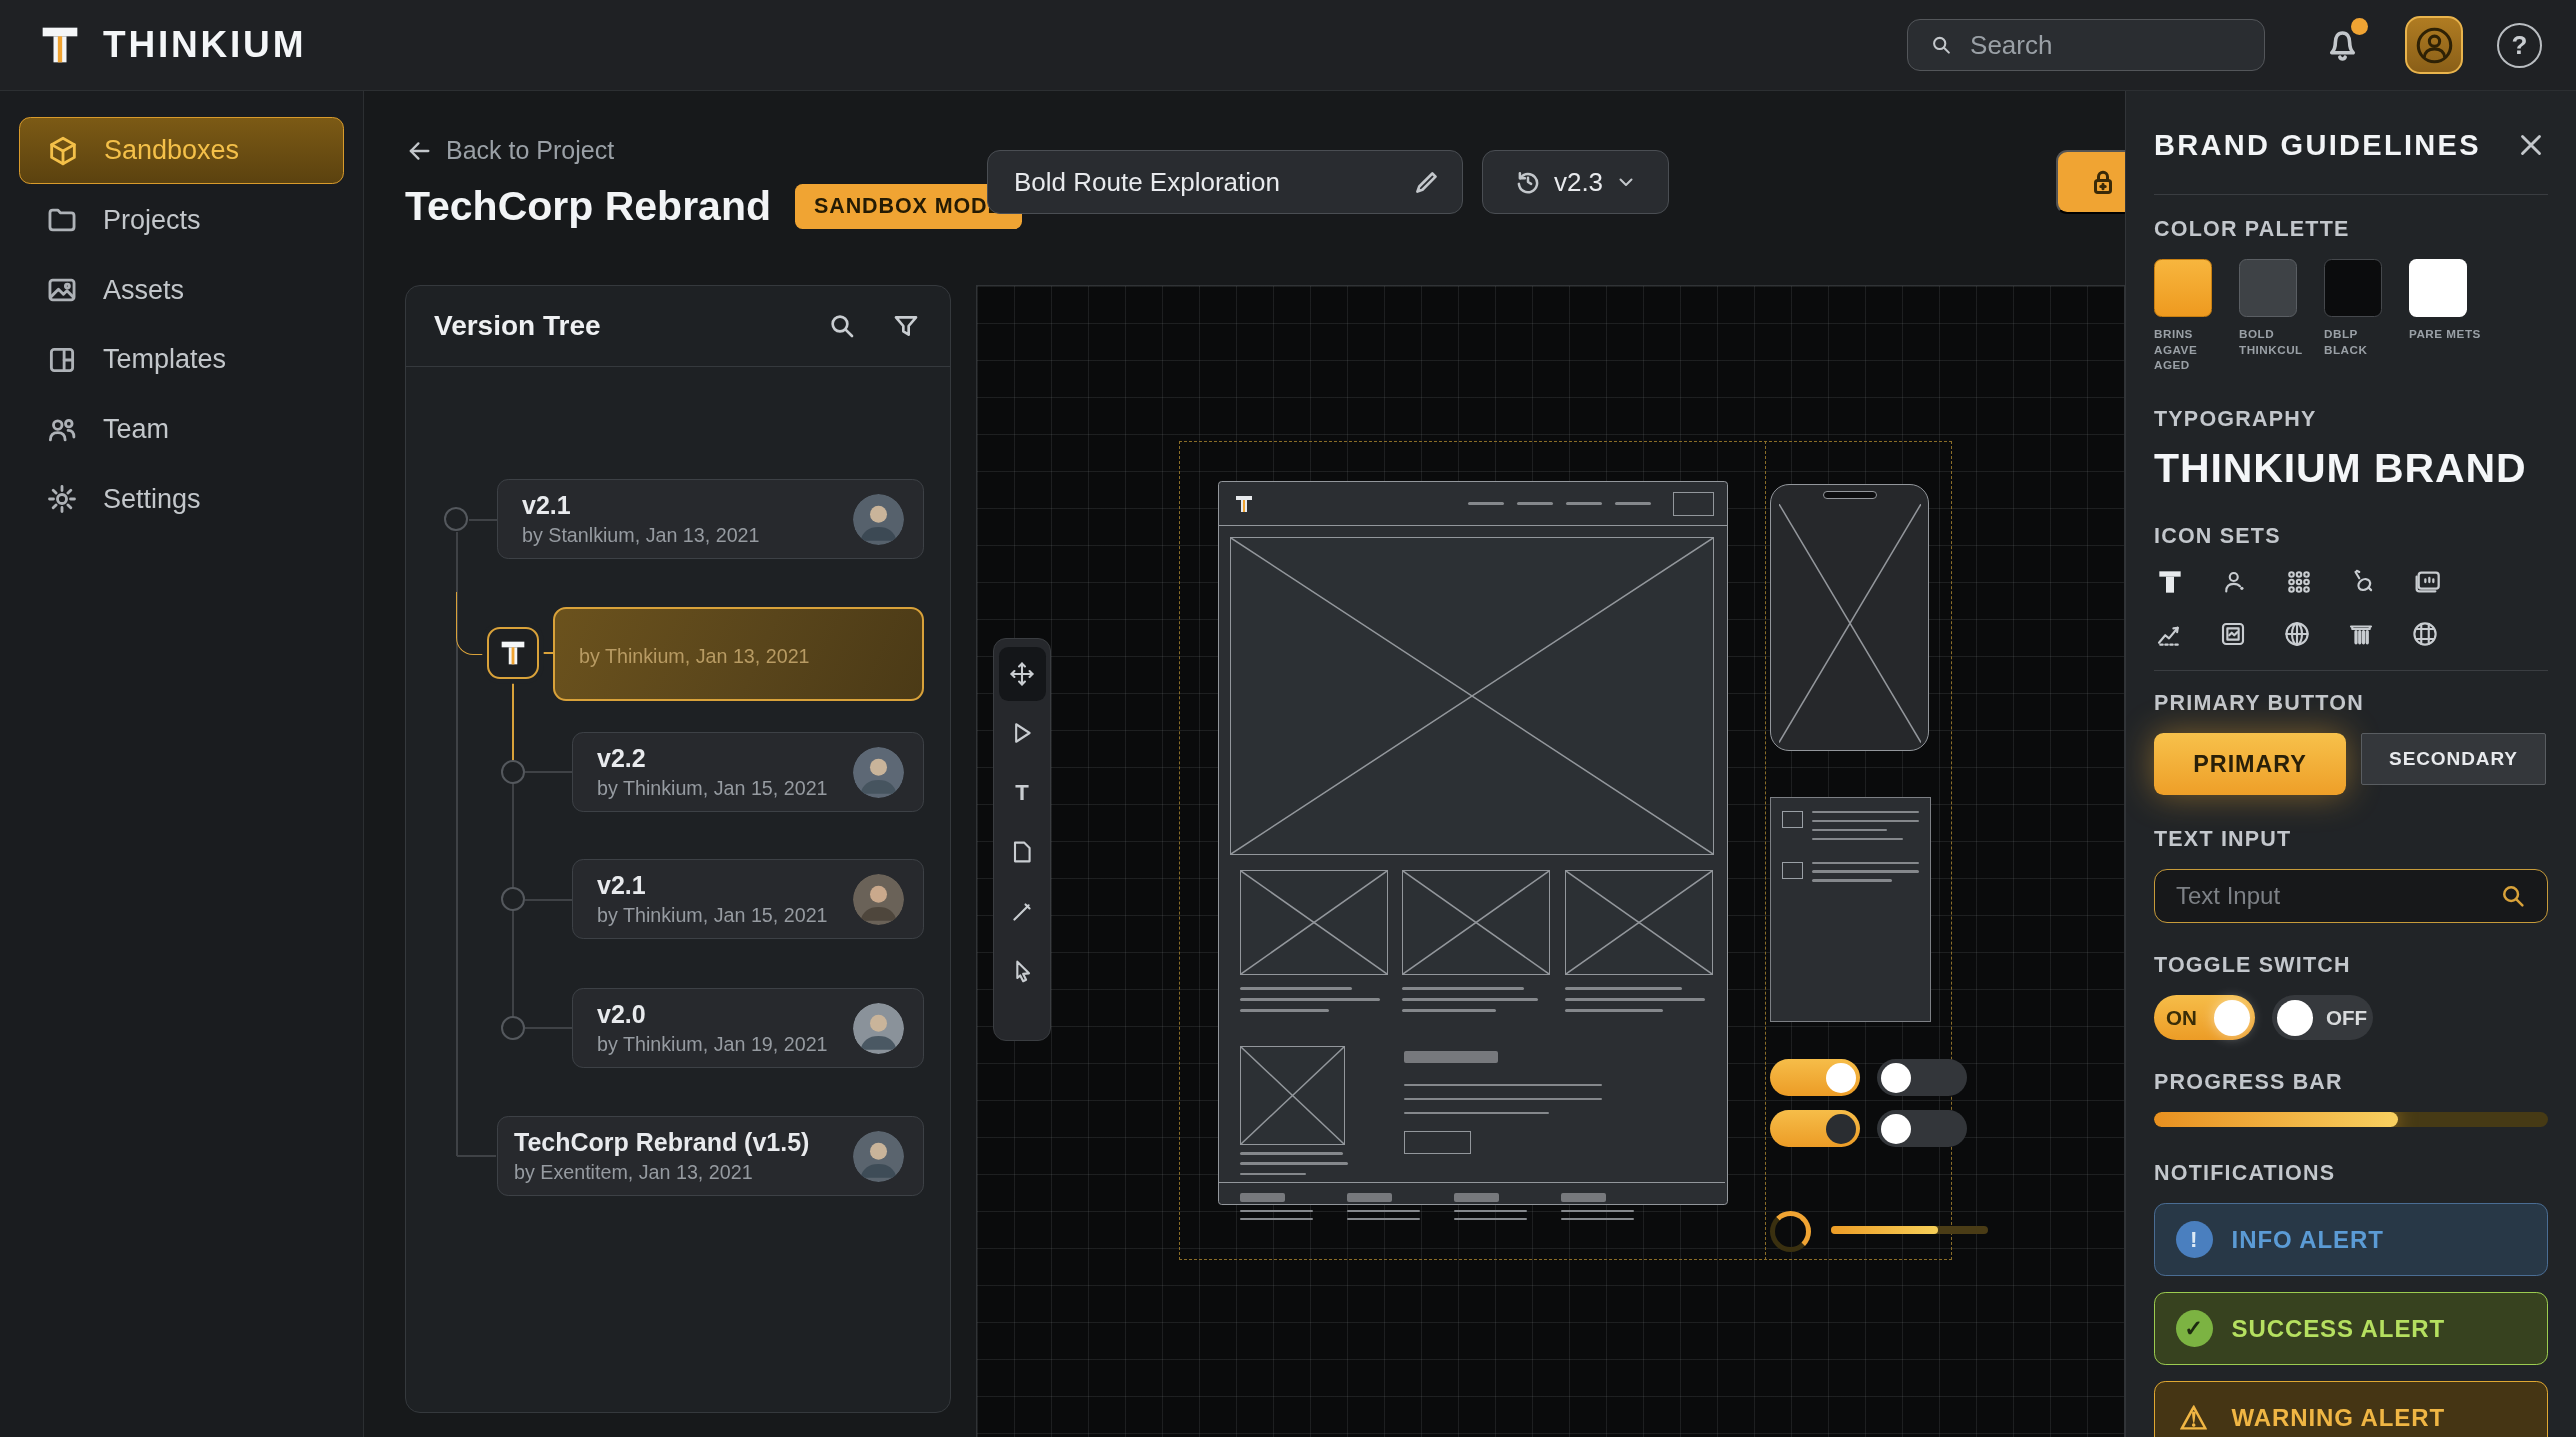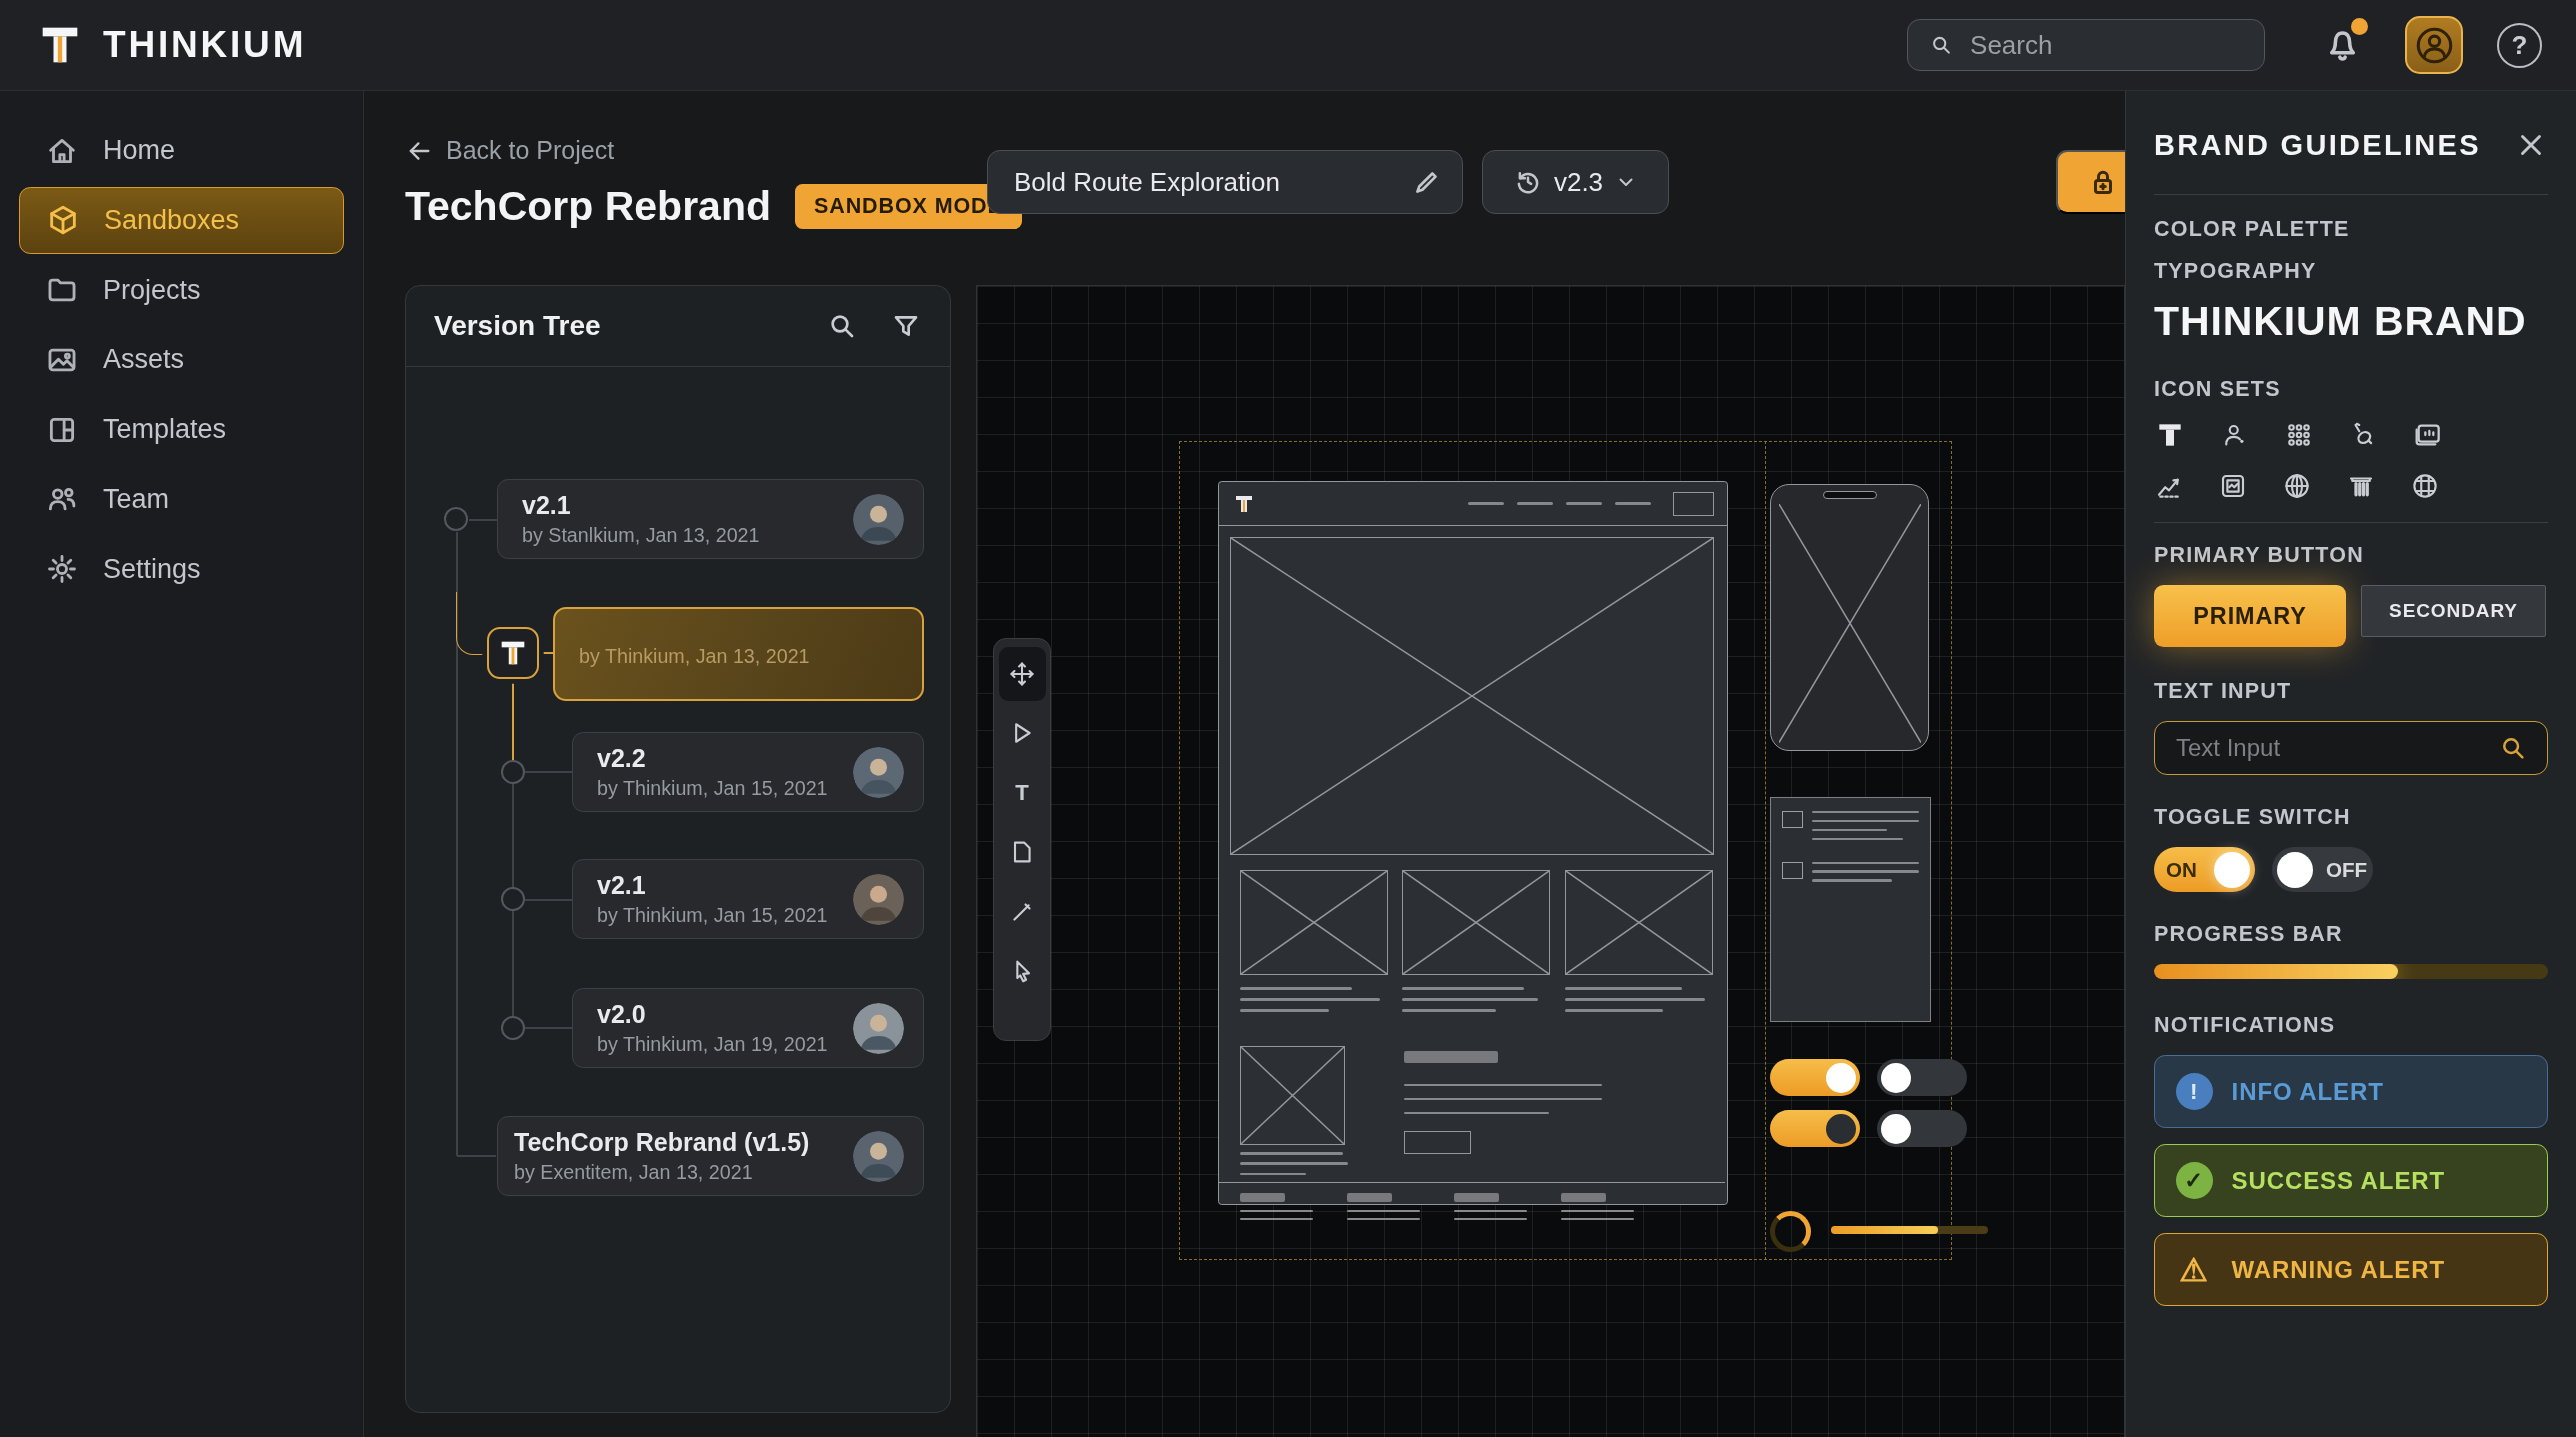--- a/index.html
+++ b/index.html
@@ -183,28 +183,20 @@
         </svg>
     </div>
     <div class="help-btn">
         <span>?</span>
       </div>
   </header>
 
   <div class="shell">
 
     <nav class="sidebar">
-      <div class="side-item">
-        <svg class="ic" width="34" height="34" viewBox="0 0 24 24">
-            <path d="M4 11.5 L12 4.5 L20 11.5"></path>
-            <path d="M6 10 V19.5 H18 V10"></path>
-            <path d="M10.5 19.5 V14.5 H13.5 V19.5"></path>
-          </svg>
-        <span>Home</span>
-      </div>
       <div class="side-item active">
         <svg class="ic" width="34" height="34" viewBox="0 0 24 24">
             <path d="M12 3 L20 7.5 V16.5 L12 21 L4 16.5 V7.5 Z"></path>
             <path d="M4 7.5 L12 12 L20 7.5"></path>
             <path d="M12 12 V21"></path>
           </svg>
         <span>Sandboxes</span>
       </div>
       <div class="side-item">
         <svg class="ic" width="34" height="34" viewBox="0 0 24 24">
@@ -586,20 +578,38 @@
     <aside class="brand">
       <div class="bp-head">
         <span class="bp-title">BRAND GUIDELINES</span>
         <svg class="ic" width="34" height="34" viewBox="0 0 24 24">
             <path d="M6 6 L18 18 M18 6 L6 18"></path>
           </svg>
       </div>
       <div class="bp-divider"></div>
 
       <div class="bp-h">COLOR PALETTE</div>
+      <div class="swatches">
+        <div class="sw-cell">
+          <div class="sw amber"></div>
+          <div class="sw-label">BRINS AGAVE AGED</div>
+        </div>
+        <div class="sw-cell">
+          <div class="sw charcoal"></div>
+          <div class="sw-label">BOLD THINKCUL</div>
+        </div>
+        <div class="sw-cell">
+          <div class="sw black"></div>
+          <div class="sw-label">DBLP BLACK</div>
+        </div>
+        <div class="sw-cell">
+          <div class="sw white"></div>
+          <div class="sw-label">PARE METS</div>
+        </div>
+      </div>
 
       <div class="bp-h">TYPOGRAPHY</div>
       <div class="typo-sample">THINKIUM BRAND</div>
 
       <div class="bp-h">ICON SETS</div>
       <div class="iconset-row">
         <svg width="32" height="32" viewBox="0 0 24 24">
             <rect x="4" y="4" width="16" height="4" fill="#e8eaed"></rect>
             <rect x="9" y="8" width="6" height="12" fill="#e8eaed"></rect>
           </svg>

